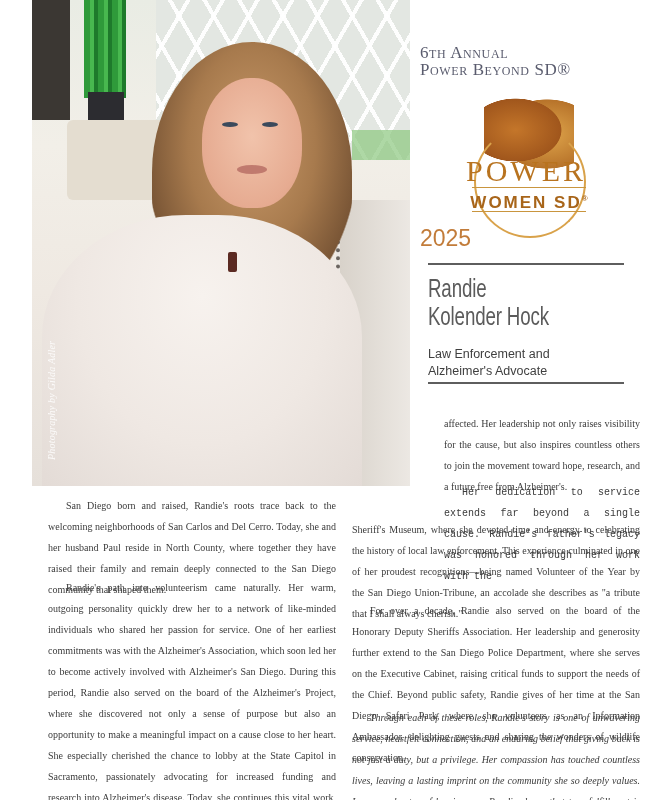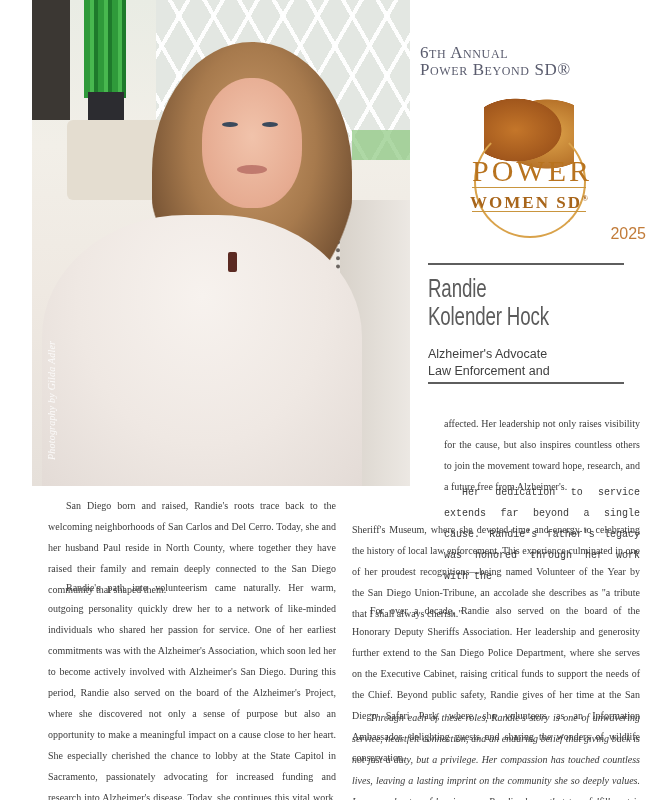--- a/index.html
+++ b/index.html
@@ -39,28 +39,28 @@
 
   
   .event-title { position:absolute; left:420px; top:44px; width:220px; text-align:left;
                  font-variant:small-caps; color:#5a5c6e; font-size:17px; line-height:17px; letter-spacing:.6px; }
   .logo { position:absolute; left:466px; top:86px; width:126px; height:160px; }
   .logo .heads { position:absolute; left:18px; top:4px; width:90px; height:80px;
                  background:radial-gradient(ellipse at 35% 50%,#c4762a 0%,#a0561c 55%,transparent 56%),
                             radial-gradient(ellipse at 70% 55%,#e0a64c 0%,#b7732a 55%,transparent 56%); }
   .logo .ring { position:absolute; left:8px; top:40px; width:108px; height:108px; border-radius:50%;
                 border:2px solid #d9a24a; border-top-color:transparent; }
-  .logo .power { position:absolute; left:0; top:70px; width:126px; text-align:right;
+  .logo .power { position:absolute; left:0; top:70px; width:126px; text-align:left;
                  font-family:"Liberation Serif",serif; font-size:30px; letter-spacing:3px; color:#b8731f; line-height:30px; }
   .logo .rule { position:absolute; left:6px; width:114px; height:1px; background:#c9953e; }
   .logo .women { position:absolute; left:0; top:104px; width:126px; text-align:center;
-                 font-family:Liberation Serif, serif; font-size:17px; font-weight:bold; letter-spacing:2px; color:#a8651a; line-height:18px; }
+                 font-family:Liberation Sans, sans-serif; font-size:17px; font-weight:bold; letter-spacing:2px; color:#a8651a; line-height:18px; }
   .logo .reg { font-size:8px; vertical-align:super; letter-spacing:0; }
-  .year { position:absolute; left:420px; top:225px; width:226px; text-align:right;
-          font-family:"Liberation Sans",sans-serif; font-size:16px; color:#c27c3a; }
+  .year { position:absolute; left:420px; top:225px; width:226px; text-align:left;
+          font-family:"Liberation Sans",sans-serif; font-size:23px; color:#c27c3a; }
 
   .rule-top, .rule-bot { position:absolute; left:428px; width:196px; height:2px; background:#5e5e5e; }
   .rule-top { top:263px; } .rule-bot { top:382px; }
   .name { position:absolute; left:428px; top:274px; width:210px; font-family:"Liberation Sans Narrow","Liberation Sans",sans-serif;
           font-size:26px; line-height:28px; color:#5b5b5b; transform:scaleX(.72); transform-origin:left top; letter-spacing:-.2px; }
   .role { position:absolute; left:428px; top:346px; width:210px; font-family:"Liberation Sans",sans-serif;
           font-size:12.5px; line-height:17px; color:#3f3f3f; }
 
   
   .p { position:absolute; font-size:10px; line-height:21px; text-align:justify; color:#3b3b3b; margin:16px; }
@@ -108,22 +108,22 @@
   <div class="rule" style="top:125px"></div>
 </div>
 <div class="year">2025</div>
 
 <div class="rule-top"></div>
 <div class="name">
   <div>Randie</div>
   <div>Kolender Hock</div>
 </div>
 <div class="role">
+  <div>Law Enforcement and</div>
   <div>Alzheimer's Advocate</div>
-  <div>Law Enforcement and</div>
 </div>
 <div class="rule-bot"></div>
 
 <p class="p col-r-top">affected. Her leadership not only raises visibility for the cause, but also inspires countless others to join the movement toward hope, research, and a future free from Alzheimer's.</p>
 <p class="p col-r-2"><span class="ind"></span><span>Her dedication to service extends far beyond a single cause. Randie's father's legacy was honored through her work with the</span></p>
 <p class="p col-r-2b">Sheriff's Museum, where she devoted time and energy to celebrating the history of local law enforcement. This experience culminated in one of her proudest recognitions—being named Volunteer of the Year by the San Diego Union-Tribune, an accolade she describes as "a tribute that I shall always cherish."</p>
 <p class="p col-r-3"><span class="ind"></span><span>For over a decade, Randie also served on the board of the Honorary Deputy Sheriffs Association. Her leadership and generosity further extend to the San Diego Police Department, where she serves on the Executive Cabinet, raising critical funds to support the needs of the Chief. Beyond public safety, Randie gives of her time at the San Diego Safari Park, where she volunteers as an Information Ambassador, delighting guests and sharing the wonders of wildlife conservation.</span></p>
 <p class="p col-r-4"><span class="ind"></span><span>Through each of these roles, Randie's story is one of unwavering service, heartfelt connection, and an enduring belief that giving back is not just a duty, but a privilege. Her compassion has touched countless lives, leaving a lasting imprint on the community she so deeply values. In every chapter of her journey, Randie shows that true fulfillment is found in lifting others higher.</span></p>
 <p class="p col-l-1"><span class="ind"></span><span>San Diego born and raised, Randie's roots trace back to the welcoming neighborhoods of San Carlos and Del Cerro. Today, she and her husband Paul reside in North County, where together they have raised their family and remain deeply connected to the San Diego community that shaped them.</span></p>
 <p class="p col-l-2"><span class="ind"></span><span>Randie's path into volunteerism came naturally. Her warm, outgoing personality quickly drew her to a network of like-minded individuals who shared her passion for service. One of her earliest commitments was with the Alzheimer's Association, which soon led her to become actively involved with Alzheimer's San Diego. During this period, Randie also served on the board of the Alzheimer's Project, where she discovered not only a sense of purpose but also an opportunity to make a meaningful impact on a cause close to her heart. She especially cherished the chance to lobby at the State Capitol in Sacramento, passionately advocating for increased funding and research into Alzheimer's disease. Today, she continues this vital work, serving with pride alongside an outstanding board at Alzheimer's San Diego and looking forward to her role as Chair of the Alzheimer's Walk on October 18, 2025—a role that reflects her ongoing commitment to advancing awareness and solutions for those</span></p>

